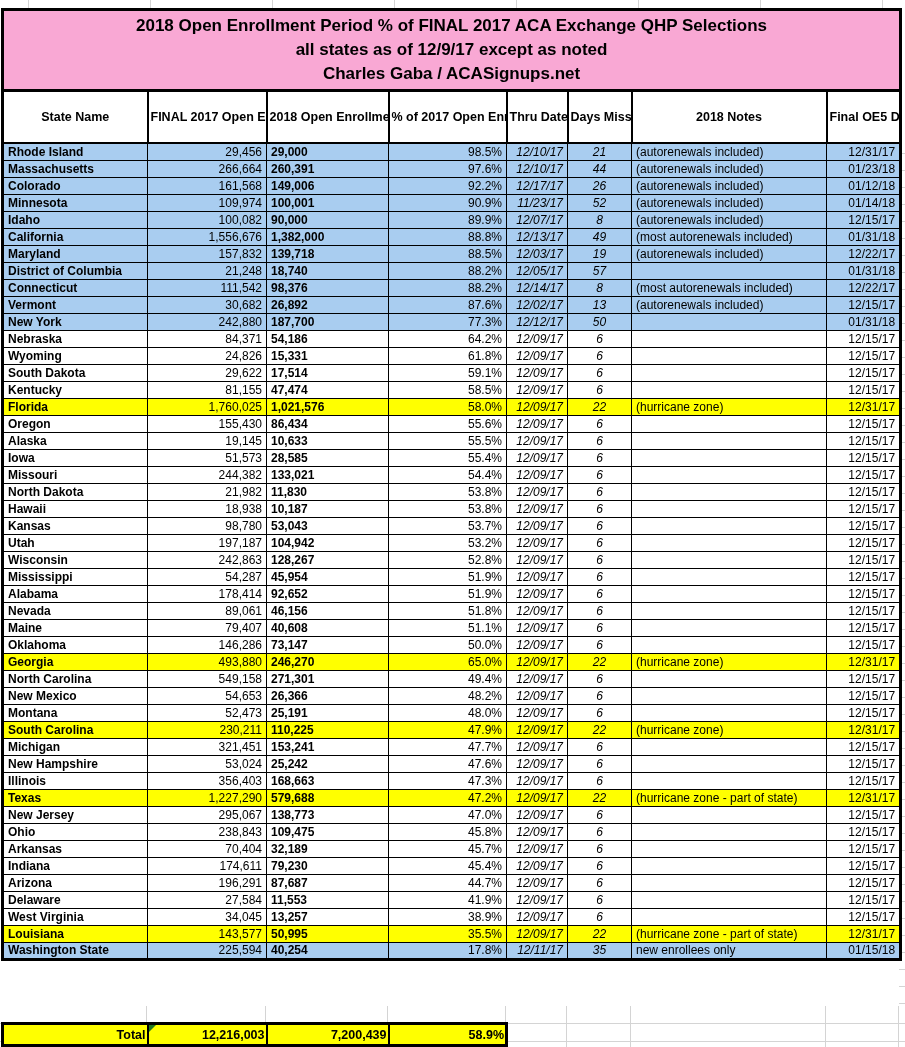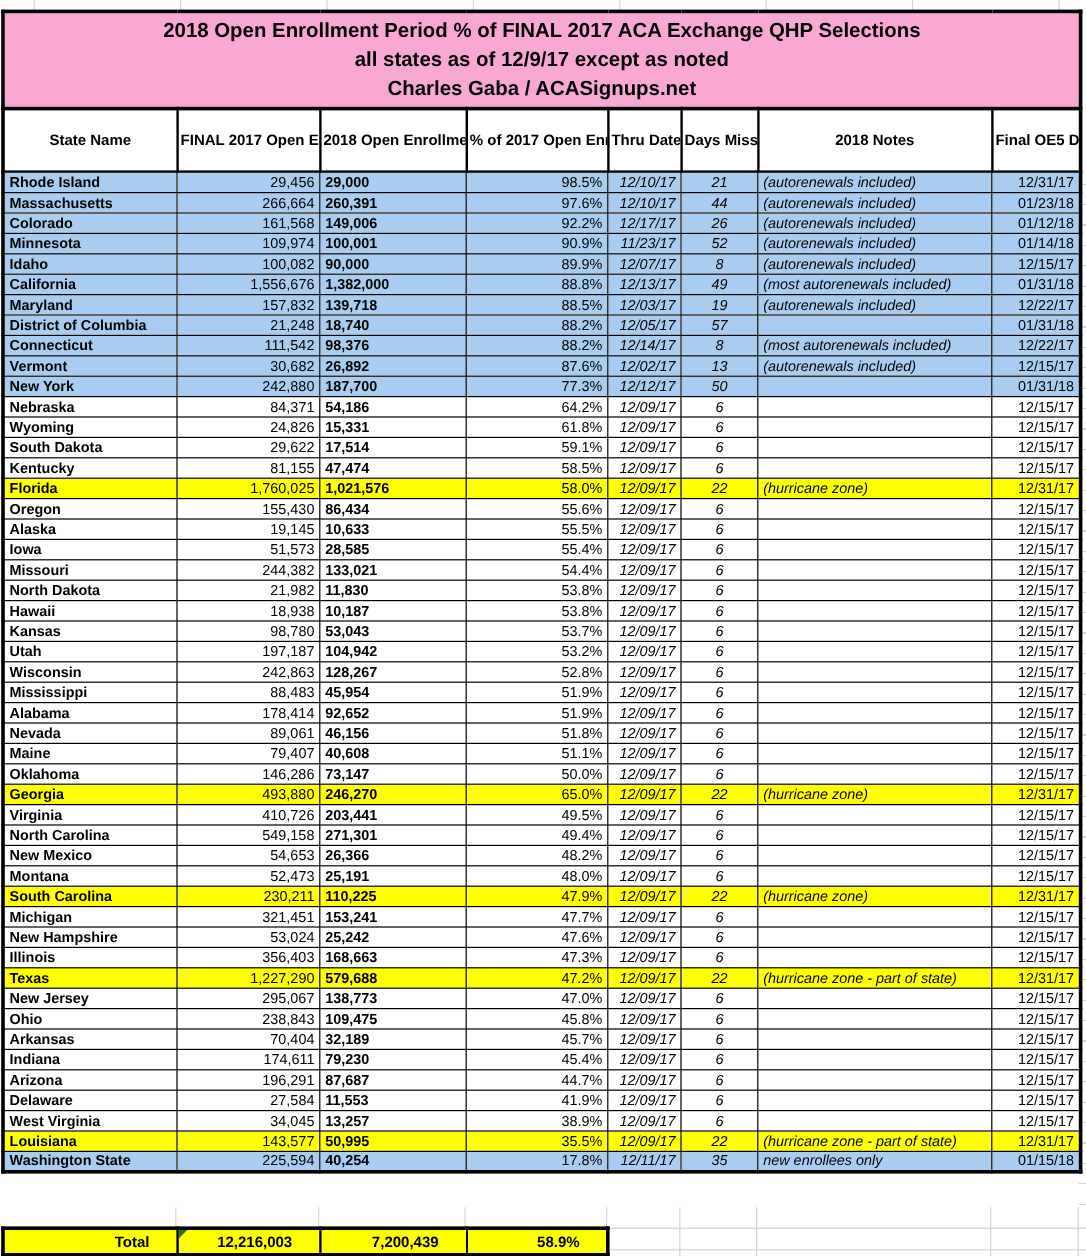--- a/index.html
+++ b/index.html
@@ -41,33 +41,33 @@
   }
   tr.hl-blue td{background:var(--highlight_blue,#a9cdf0);}
   tr.hl-yellow td{background:var(--highlight_yellow,#ffff00);}
 
   td.c-state{font-weight:bold;}
   td.c-final{text-align:right;}
   td.c-2018{font-weight:bold;}
   td.c-pct{text-align:right;padding-right:6px;}
   td.c-thru{font-style:italic;text-align:right;padding:0 1px;}
   td.c-miss{font-style:italic;text-align:center;}
-  td.c-notes{font-style:italic;text-align:left;}
+  td.c-notes{text-align:left;}
   td.c-dead{text-align:right;padding-right:3px;}
 
   table.total{
     position:absolute;left:1px;top:1022px;width:504px;
     border-collapse:collapse;table-layout:fixed;
     border:3px solid var(--border,#000);
   }
   table.total td{
     border:2px solid var(--border,#000);height:19px;
     background:var(--highlight_yellow,#ffff00);
     font-size:12.5px;font-weight:bold;text-align:right;
-    vertical-align:middle;padding:0 22px;position:relative;white-space:nowrap;
+    vertical-align:middle;padding:0 1px;position:relative;white-space:nowrap;
   }
   .flag{
     position:absolute;top:0;left:0;width:0;height:0;
     border-top:7px solid var(--error_flag_green,#217821);
     border-right:7px solid transparent;
   }
 </style>
 </head>
 <body>
 
@@ -378,21 +378,21 @@
       <td class="c-final">242,863</td>
       <td class="c-2018">128,267</td>
       <td class="c-pct">52.8%</td>
       <td class="c-thru">12/09/17</td>
       <td class="c-miss">6</td>
       <td class="c-notes"></td>
       <td class="c-dead">12/15/17</td>
     </tr>
         <tr>
       <td class="c-state">Mississippi</td>
-      <td class="c-final">88,483</td>
+      <td class="c-final">54,287</td>
       <td class="c-2018">45,954</td>
       <td class="c-pct">51.9%</td>
       <td class="c-thru">12/09/17</td>
       <td class="c-miss">6</td>
       <td class="c-notes"></td>
       <td class="c-dead">12/15/17</td>
     </tr>
         <tr>
       <td class="c-state">Alabama</td>
       <td class="c-final">178,414</td>
@@ -435,30 +435,20 @@
     </tr>
         <tr class="hl-yellow">
       <td class="c-state">Georgia</td>
       <td class="c-final">493,880</td>
       <td class="c-2018">246,270</td>
       <td class="c-pct">65.0%</td>
       <td class="c-thru">12/09/17</td>
       <td class="c-miss">22</td>
       <td class="c-notes">(hurricane zone)</td>
       <td class="c-dead">12/31/17</td>
-    </tr>
-        <tr>
-      <td class="c-state">Virginia</td>
-      <td class="c-final">410,726</td>
-      <td class="c-2018">203,441</td>
-      <td class="c-pct">49.5%</td>
-      <td class="c-thru">12/09/17</td>
-      <td class="c-miss">6</td>
-      <td class="c-notes"></td>
-      <td class="c-dead">12/15/17</td>
     </tr>
         <tr>
       <td class="c-state">North Carolina</td>
       <td class="c-final">549,158</td>
       <td class="c-2018">271,301</td>
       <td class="c-pct">49.4%</td>
       <td class="c-thru">12/09/17</td>
       <td class="c-miss">6</td>
       <td class="c-notes"></td>
       <td class="c-dead">12/15/17</td>

